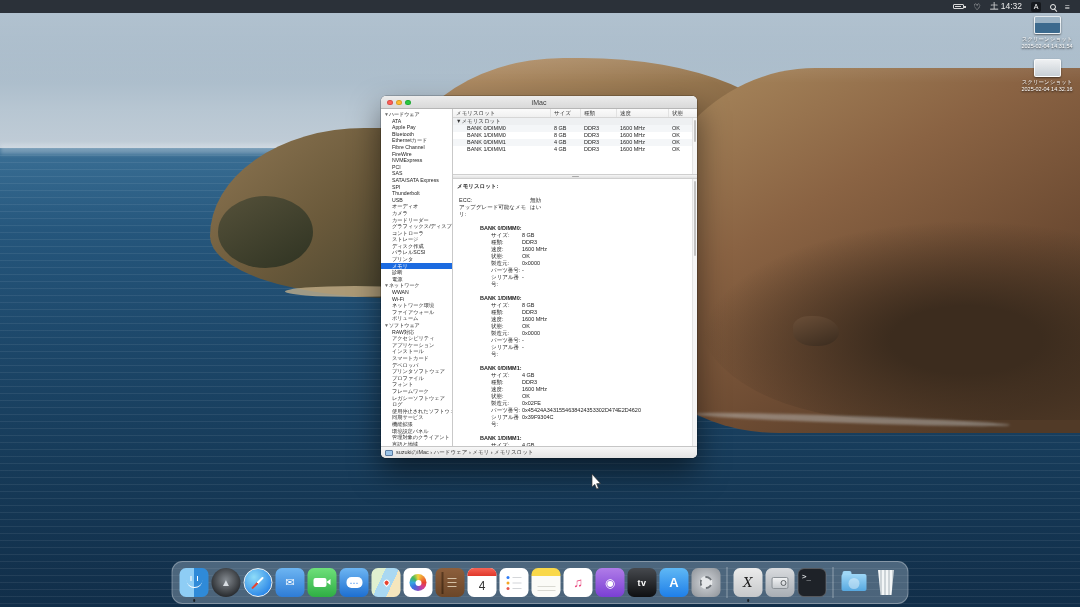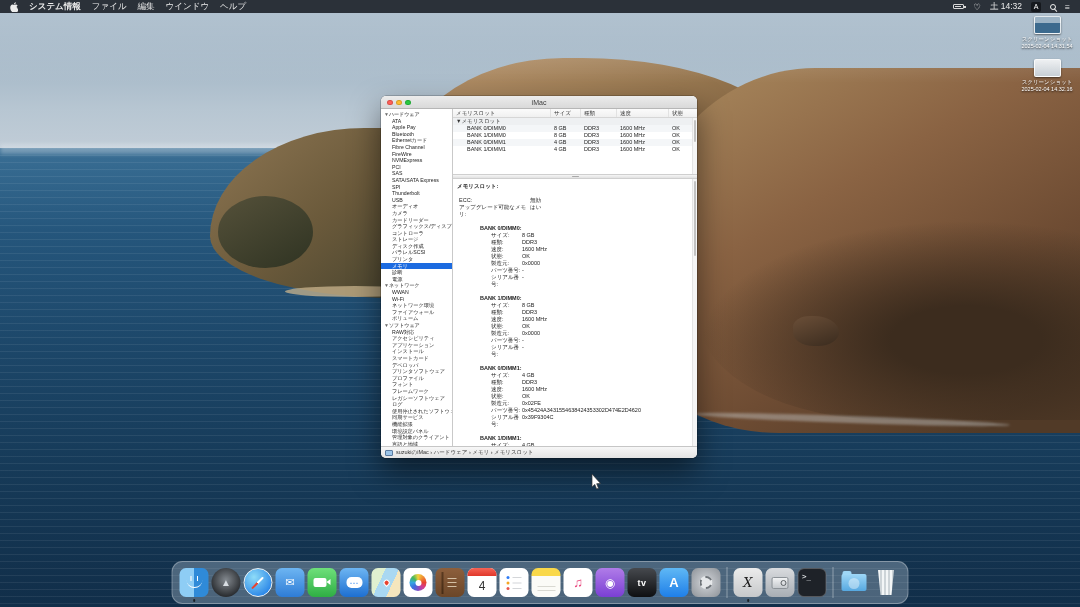--- a/index.html
+++ b/index.html
@@ -204,33 +204,20 @@
     <div class="isl isl-green1"></div>
     <div class="isl isl-right"></div>
     <div class="isl isl-right-shadow"></div>
     <div class="isl beach"></div>
     <div class="isl rock"></div>
     <div class="isl foam"></div>
     <div class="haze"></div>
   </div>
 
   <div class="menubar">
-    <div class="mb-left">
-      <span style="display:flex;align-items:center;">
-        <svg width="8" height="10" viewBox="0 0 14 17">
-          <path fill="#ececec" d="M11.6 9c0-2 1.6-3 1.7-3.1-1-1.4-2.4-1.6-2.9-1.6-1.2-.1-2.4.7-3 .7-.6 0-1.6-.7-2.6-.7C3.4 4.4 2 5.2 1.2 6.5c-1.6 2.8-.4 6.9 1.1 9.1.8 1.1 1.7 2.3 2.9 2.3 1.2 0 1.6-.7 3-.7s1.8.7 3 .7c1.2 0 2-1.1 2.8-2.2.9-1.3 1.2-2.5 1.2-2.6-.1 0-2.3-.9-2.3-3.5z"></path>
-          <path fill="#ececec" d="M9.4 2.8c.6-.8 1-1.8.9-2.8-.9 0-1.9.6-2.5 1.3-.6.6-1 1.7-.9 2.7 1 .1 2-.5 2.5-1.2z"></path>
-        </svg>
-      </span>
-      <span class="mb-app">システム情報</span>
-      <span>ファイル</span>
-      <span>編集</span>
-      <span>ウインドウ</span>
-      <span>ヘルプ</span>
-    </div>
     <div class="mb-right">
       <span class="batt"></span>
       <span>♡</span>
       <span>土 14:32</span>
       <span class="ime">A</span>
       <span class="mag"></span>
       <span>≡</span>
     </div>
   </div>
 

